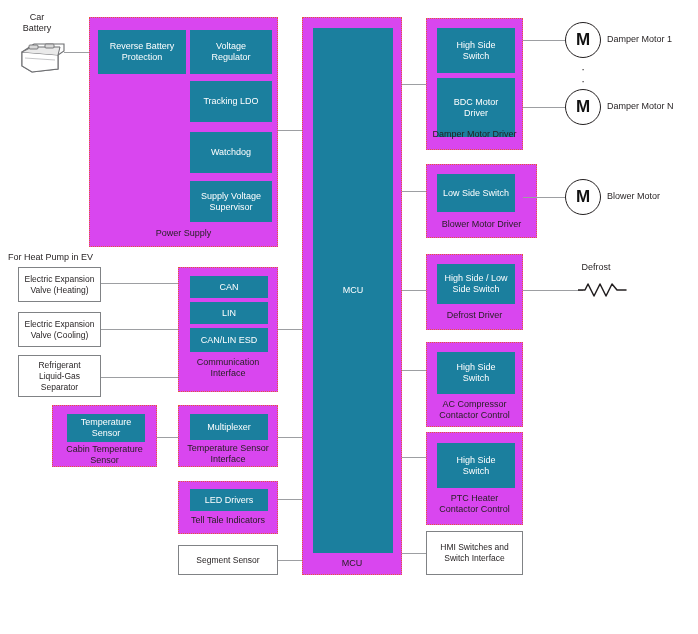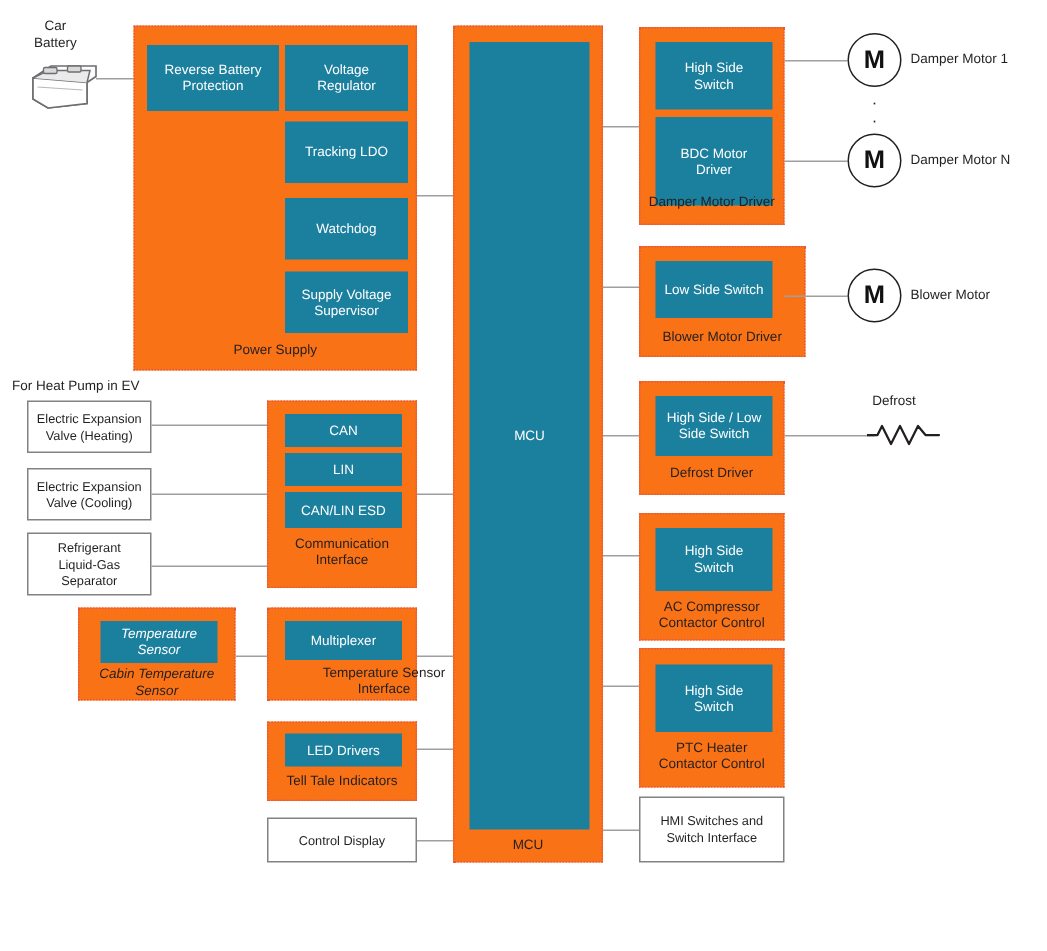--- a/index.html
+++ b/index.html
@@ -8,21 +8,21 @@
     font-family:"Liberation Sans","DejaVu Sans",sans-serif;
     position:relative;overflow:hidden;
   }
   #canvas{position:absolute;left:0;top:0;width:698px;height:634px;}
 
   
   .abs{position:absolute;box-sizing:border-box;}
 
   
   .group{
-    background:#f97316;
+    background:#d946ef;
     border:1px dotted #e8573d;
     display:flex;flex-direction:column;align-items:center;
   }
   .group-label{
     color:#231f20;font-size:9px;line-height:11px;text-align:center;
     width:100%;
   }
 
   
   .teal{
@@ -162,55 +162,55 @@
     <div class="abs teal" style="left:11px;top:60px;width:78px;height:24px;">
       <div>CAN/LIN ESD</div>
     </div>
     <div class="abs group-label" style="left:0;top:89px;">
       <div>Communication</div>
       <div>Interface</div>
     </div>
   </div>
   <div class="abs hline" style="left:278px;top:329px;width:28px;"></div>
 
-  <div class="abs group" style="left:52px;top:405px;width:105px;height:62px;font-style:italic;">
+  <div class="abs group" style="left:52px;top:405px;width:105px;height:62px;">
     <div class="abs teal" style="left:14px;top:8px;width:78px;height:28px;">
       <div>
         <div>Temperature</div>
         <div>Sensor</div>
       </div>
     </div>
     <div class="abs group-label" style="left:0;top:38px;">
       <div>Cabin Temperature</div>
       <div>Sensor</div>
     </div>
   </div>
   <div class="abs hline" style="left:157px;top:437px;width:21px;"></div>
 
   <div class="abs group" style="left:178px;top:405px;width:100px;height:62px;">
     <div class="abs teal" style="left:11px;top:8px;width:78px;height:26px;">
       <div>Multiplexer</div>
     </div>
-    <div class="abs group-label" style="left:0;top:37px;margin-left:28px;">
+    <div class="abs group-label" style="left:0;top:37px;">
       <div>Temperature Sensor</div>
       <div>Interface</div>
     </div>
   </div>
   <div class="abs hline" style="left:278px;top:437px;width:28px;"></div>
 
   <div class="abs group" style="left:178px;top:481px;width:100px;height:53px;">
     <div class="abs teal" style="left:11px;top:7px;width:78px;height:22px;">
       <div>LED Drivers</div>
     </div>
     <div class="abs group-label" style="left:0;top:33px;">Tell Tale Indicators</div>
   </div>
   <div class="abs hline" style="left:278px;top:499px;width:28px;"></div>
 
   <div class="abs whitebox" style="left:178px;top:545px;width:100px;height:30px;">
-    <div>Control Display</div>
+    <div>Segment Sensor</div>
   </div>
   <div class="abs hline" style="left:278px;top:560px;width:28px;"></div>
 
   <div class="abs group" style="left:302px;top:17px;width:100px;height:558px;">
     <div class="abs teal" style="left:10px;top:10px;width:80px;height:525px;">
       <div>MCU</div>
     </div>
     <div class="abs group-label" style="left:0;top:540px;">MCU</div>
   </div>
 

